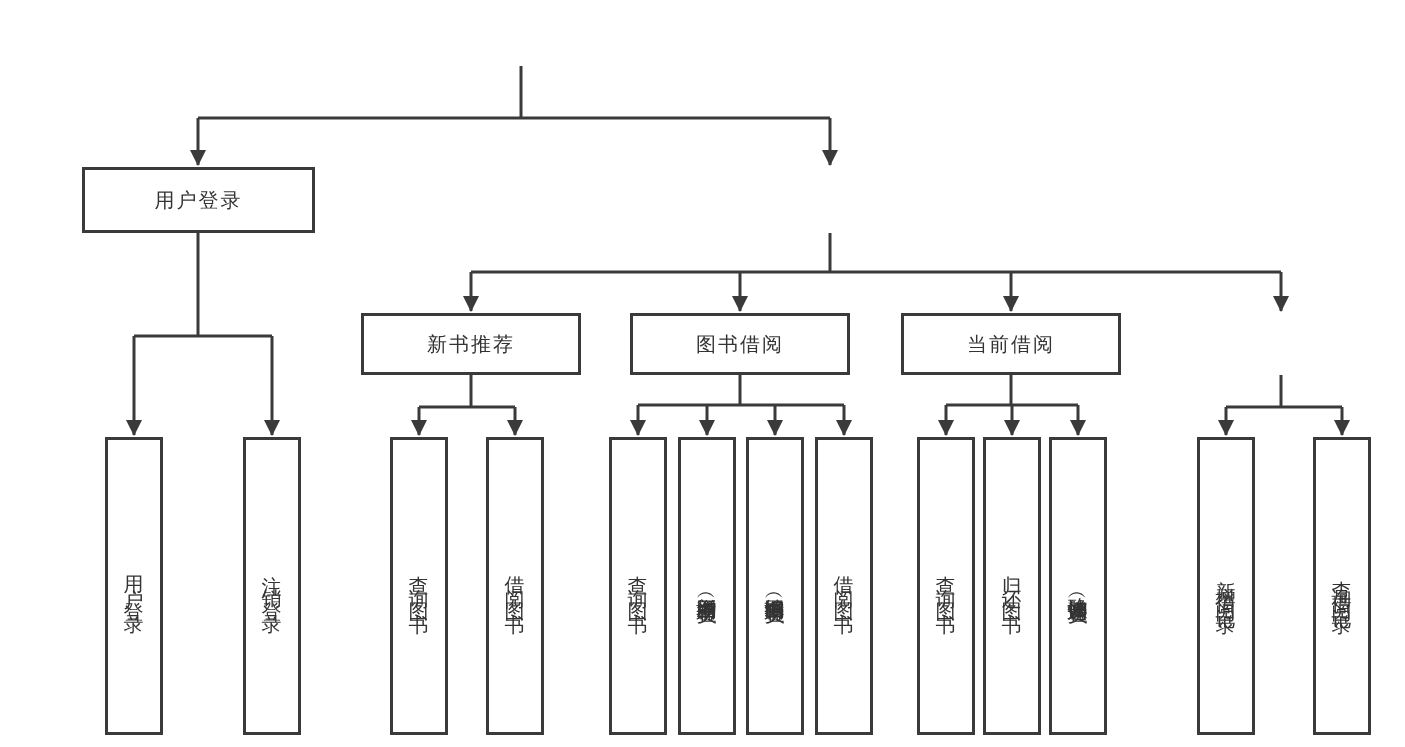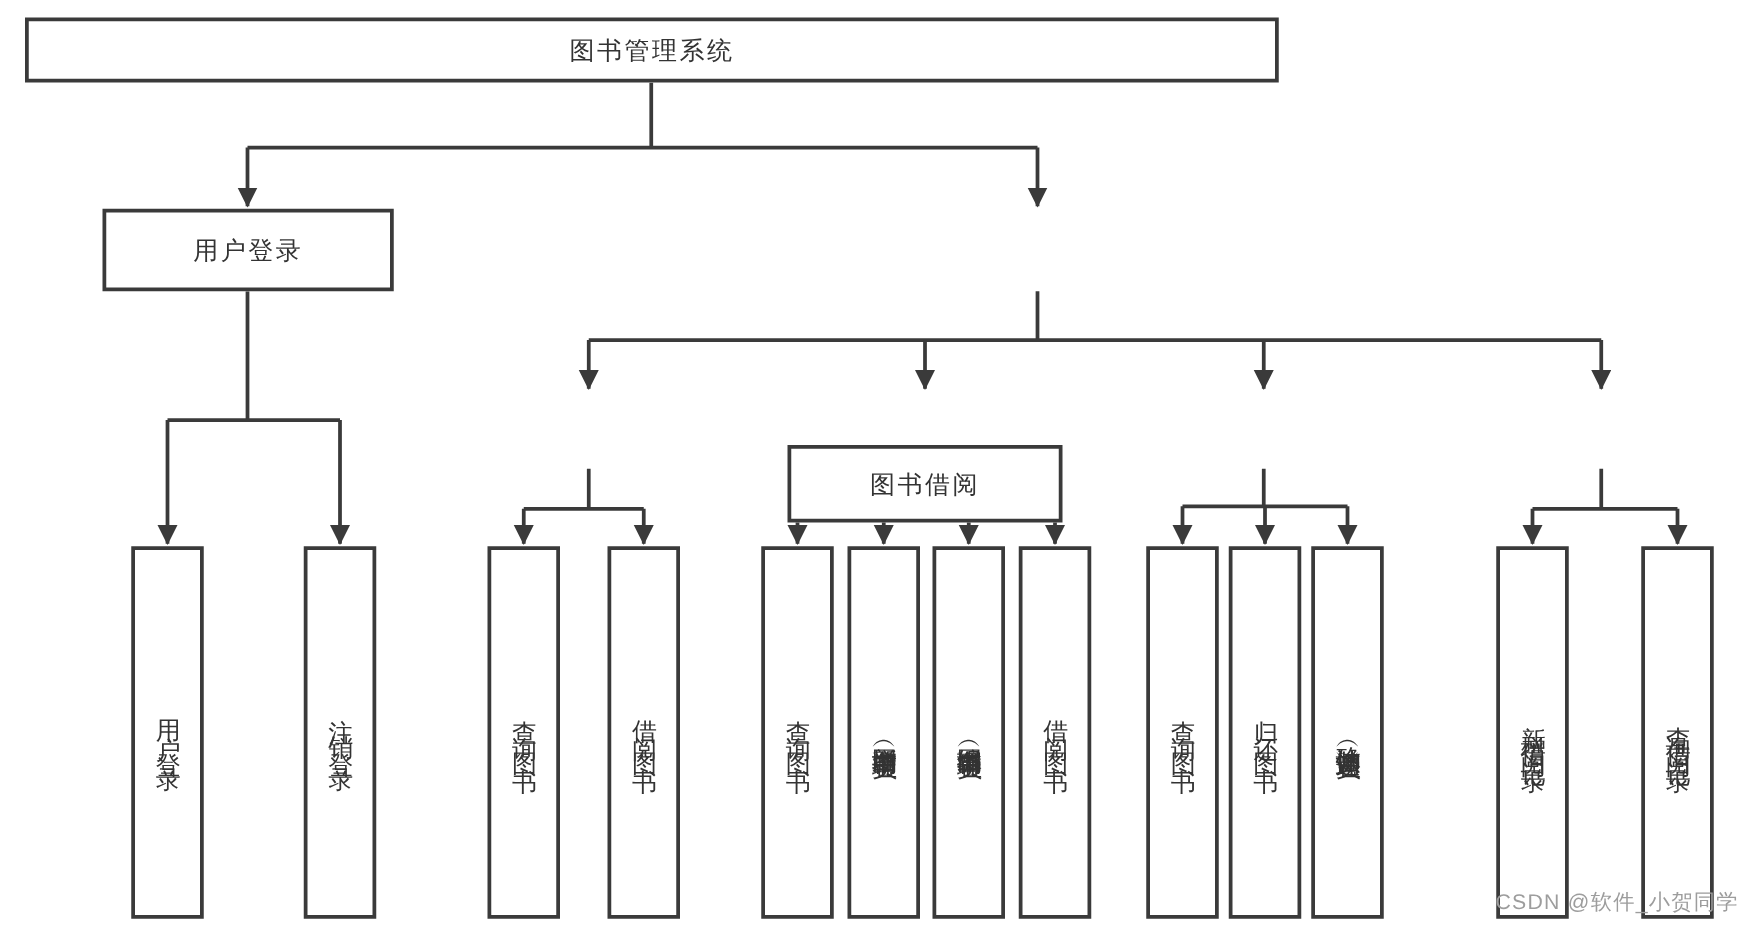--- a/index.html
+++ b/index.html
@@ -35,21 +35,21 @@
     font-size: 20px;
     letter-spacing: 2px;
     white-space: nowrap;
     z-index: 2;
   }
   
   .n-root        { left: 20px;   top: 14px;  width: 1003px; height: 52px; }
   .n-user-login  { left: 82px;   top: 167px; width: 233px;  height: 66px; }
   .n-book-mgmt   { left: 712px;  top: 167px; width: 235px;  height: 66px; }
   .n-new-book    { left: 361px;  top: 313px; width: 220px;  height: 62px; }
-  .n-book-borrow { left: 630px;  top: 313px; width: 220px;  height: 62px; margin-top: 43px; }
+  .n-book-borrow { left: 630px;  top: 313px; width: 220px;  height: 62px; }
   .n-cur-borrow  { left: 901px;  top: 313px; width: 220px;  height: 62px; }
   .n-records     { left: 1171px; top: 313px; width: 220px;  height: 62px; }
 
   
   .leaf { top: 437px; width: 58px; height: 298px; }
   .leaf .vtext {
     writing-mode: vertical-rl;
     text-orientation: mixed;
     font-size: 20px;
     color: #333333;
@@ -131,31 +131,34 @@
       <path d="M1012,405 V435" marker-end="url(#arrowhead)"></path>
       <path d="M1078,405 V435" marker-end="url(#arrowhead)"></path>
 
       <path d="M1281,375 V407"></path>
       <path d="M1226,407 H1342"></path>
       <path d="M1226,407 V435" marker-end="url(#arrowhead)"></path>
       <path d="M1342,407 V435" marker-end="url(#arrowhead)"></path>
     </g>
   </svg>
 
-  <div class="node n-root">
-    <span>图书管理系统</span>
-  </div>
 
   <div class="node n-user-login">
     <span>用户登录</span>
   </div>
 
+  <div class="node n-new-book">
+    <span>新书推荐</span>
+  </div>
   <div class="node n-book-borrow">
     <span>图书借阅</span>
   </div>
+  <div class="node n-cur-borrow">
+    <span>当前借阅</span>
+  </div>
 
   <div class="node leaf sp-wide l-1">
     <span class="vtext">用户登录</span>
   </div>
   <div class="node leaf sp-wide l-2">
     <span class="vtext">注销登录</span>
   </div>
 
   <div class="node leaf sp-wide l-3">
     <span class="vtext">查询图书</span>
@@ -187,15 +190,14 @@
     <span class="vtext">确认归还（管理员）</span>
   </div>
 
   <div class="node leaf sp-med l-12">
     <span class="vtext">新增借阅记录</span>
   </div>
   <div class="node leaf sp-med l-13">
     <span class="vtext">查询借阅记录</span>
   </div>
 
-  <div class="watermark">CSDN @软件_小贺同学</div>
 
 </div>
 
 </body></html>

